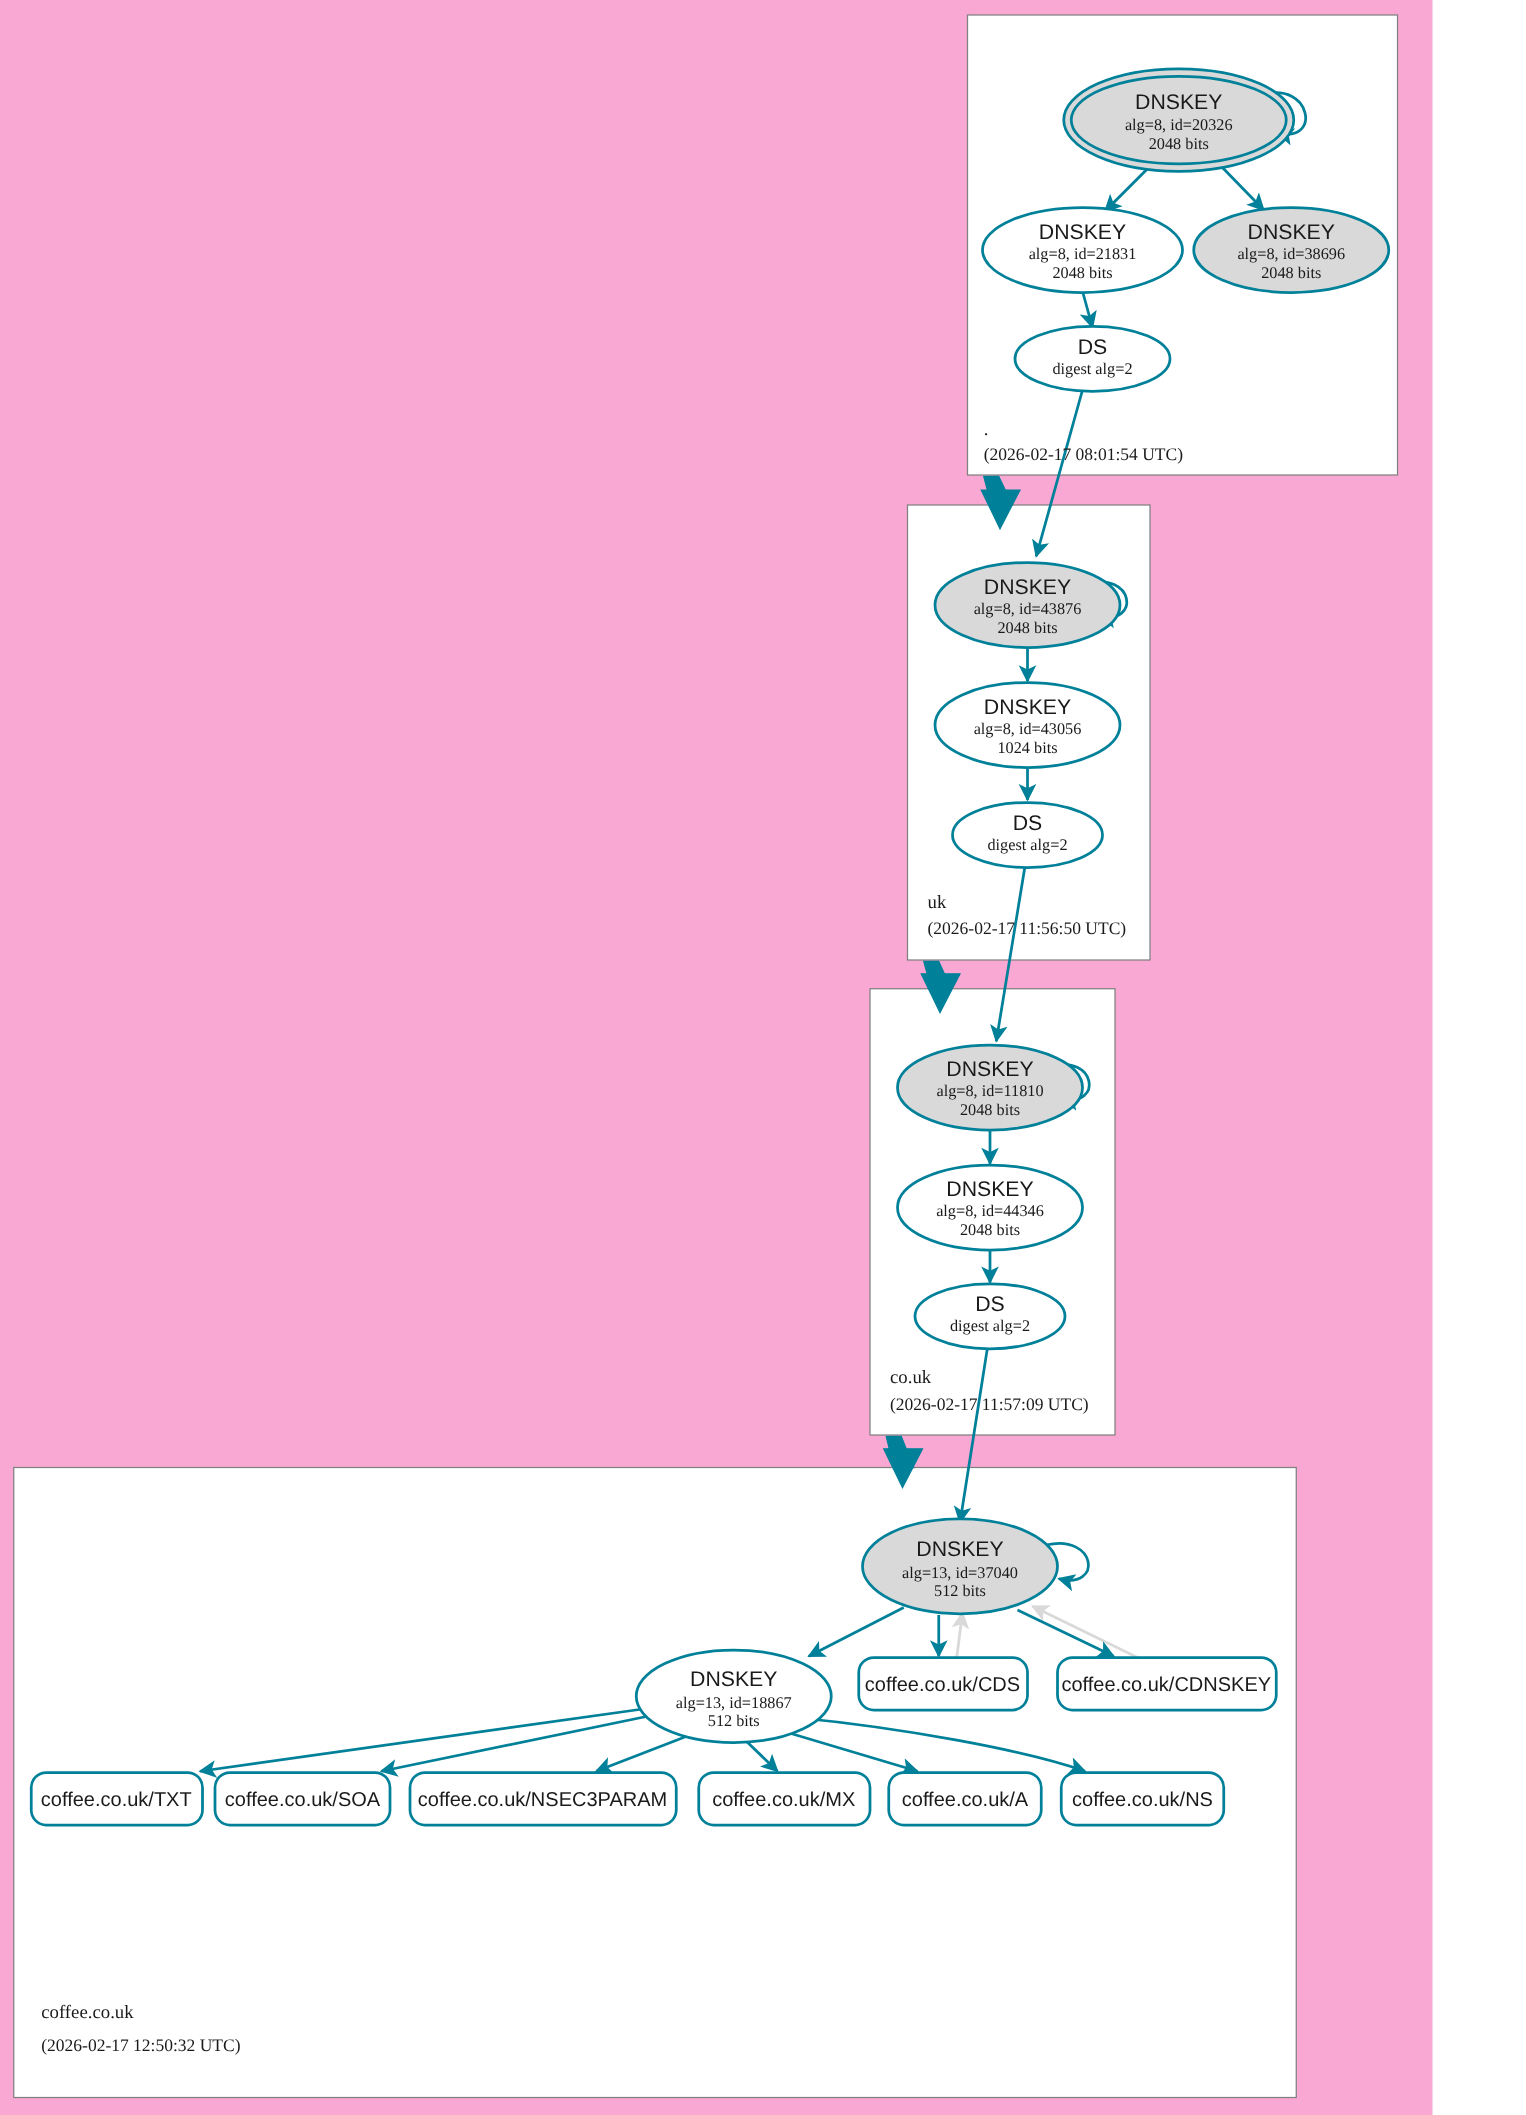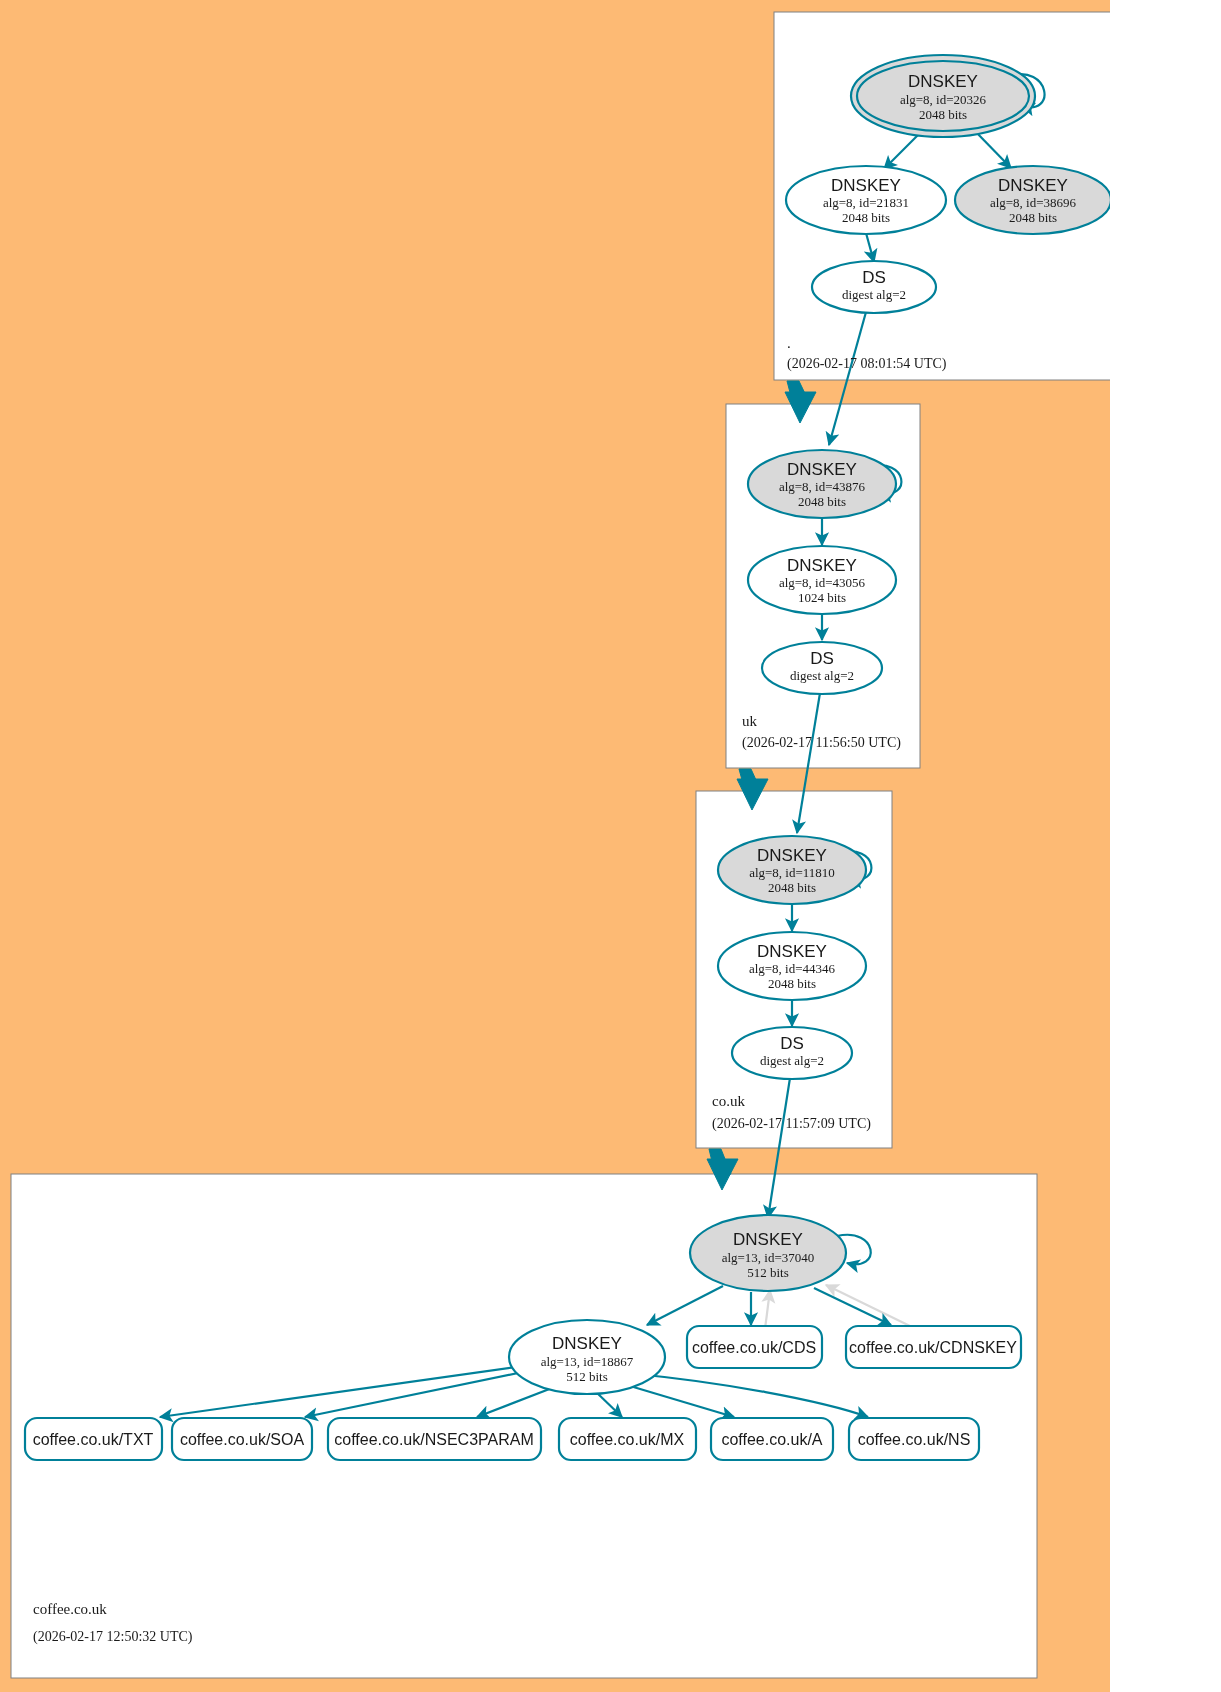--- a/index.html
+++ b/index.html
@@ -5,21 +5,22 @@
   html,body{margin:0;padding:0;background:#ffffff;}
   body{
     font-family:"Liberation Sans", sans-serif;
     -webkit-font-smoothing:antialiased;
   }
   #stage{
     position:relative;
     width:1110px;
     height:1692px;
     overflow:hidden;
-    background:#fdba74;
+    background:#f9a8d4;
+    padding-left:36px;
   }
   #stage svg{
     position:absolute;
     left:0; top:0;
     width:1221px;
     height:1692px;
   }
   .zone-rect{
     fill:#ffffff;
     stroke:#808080;

